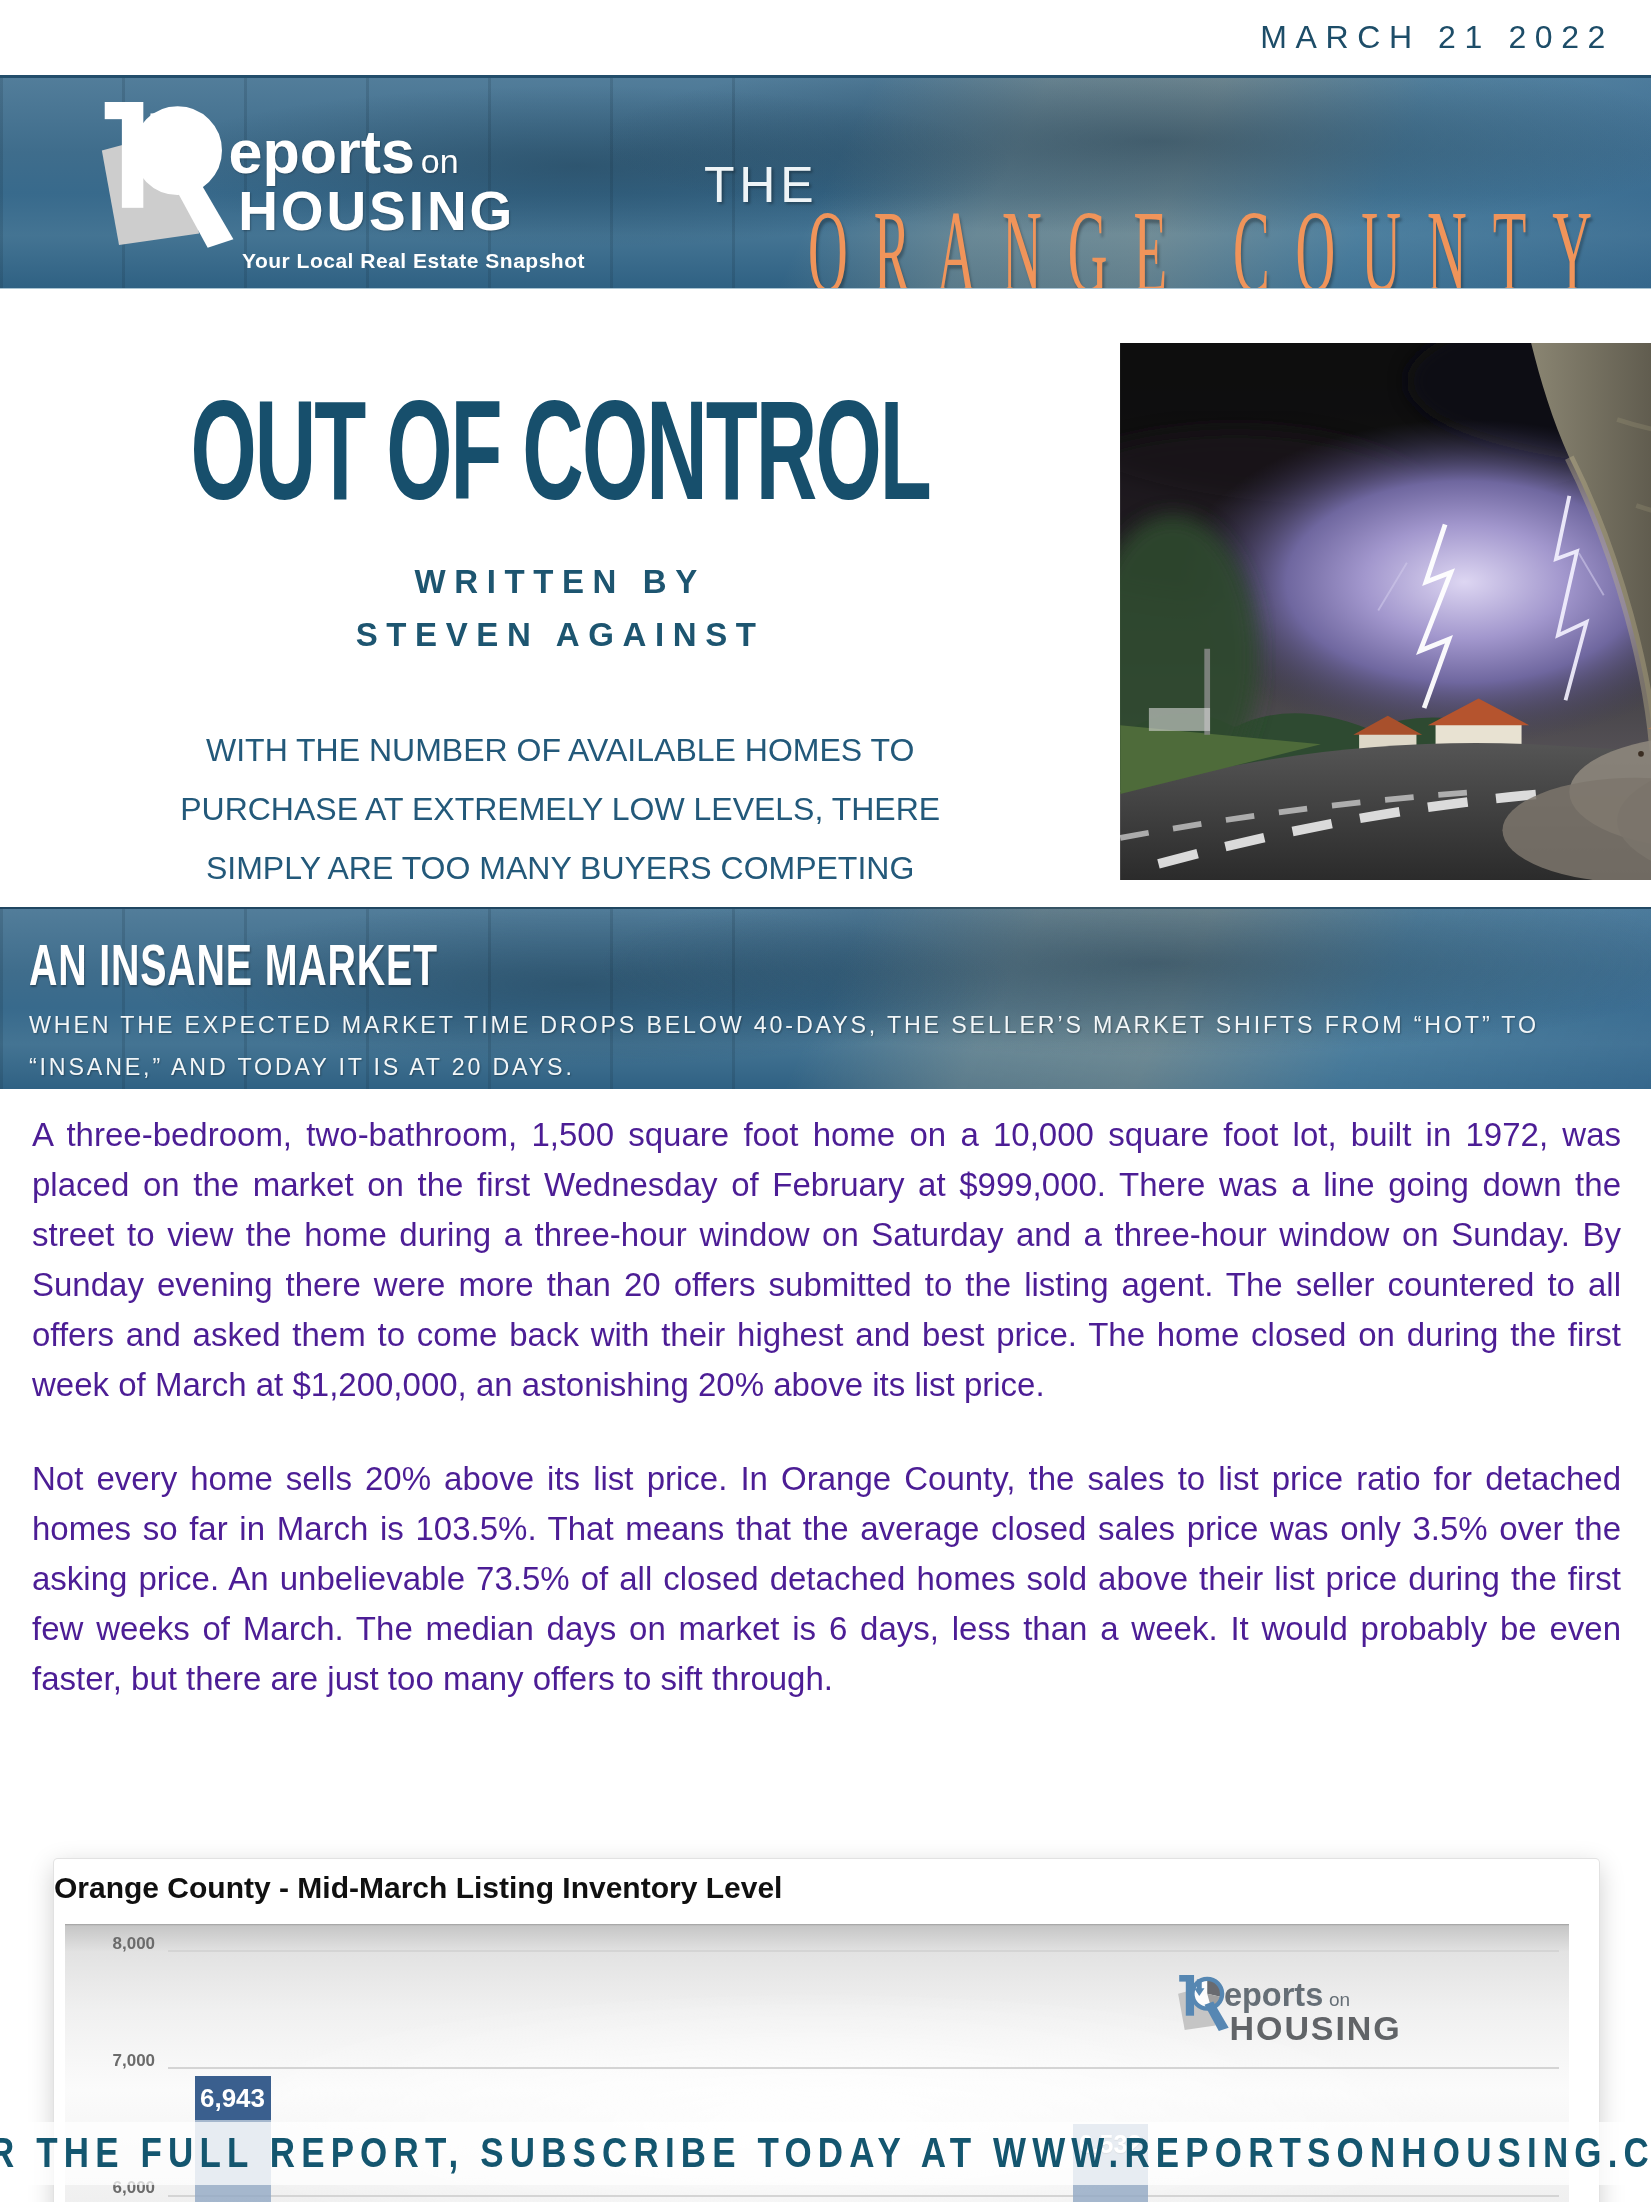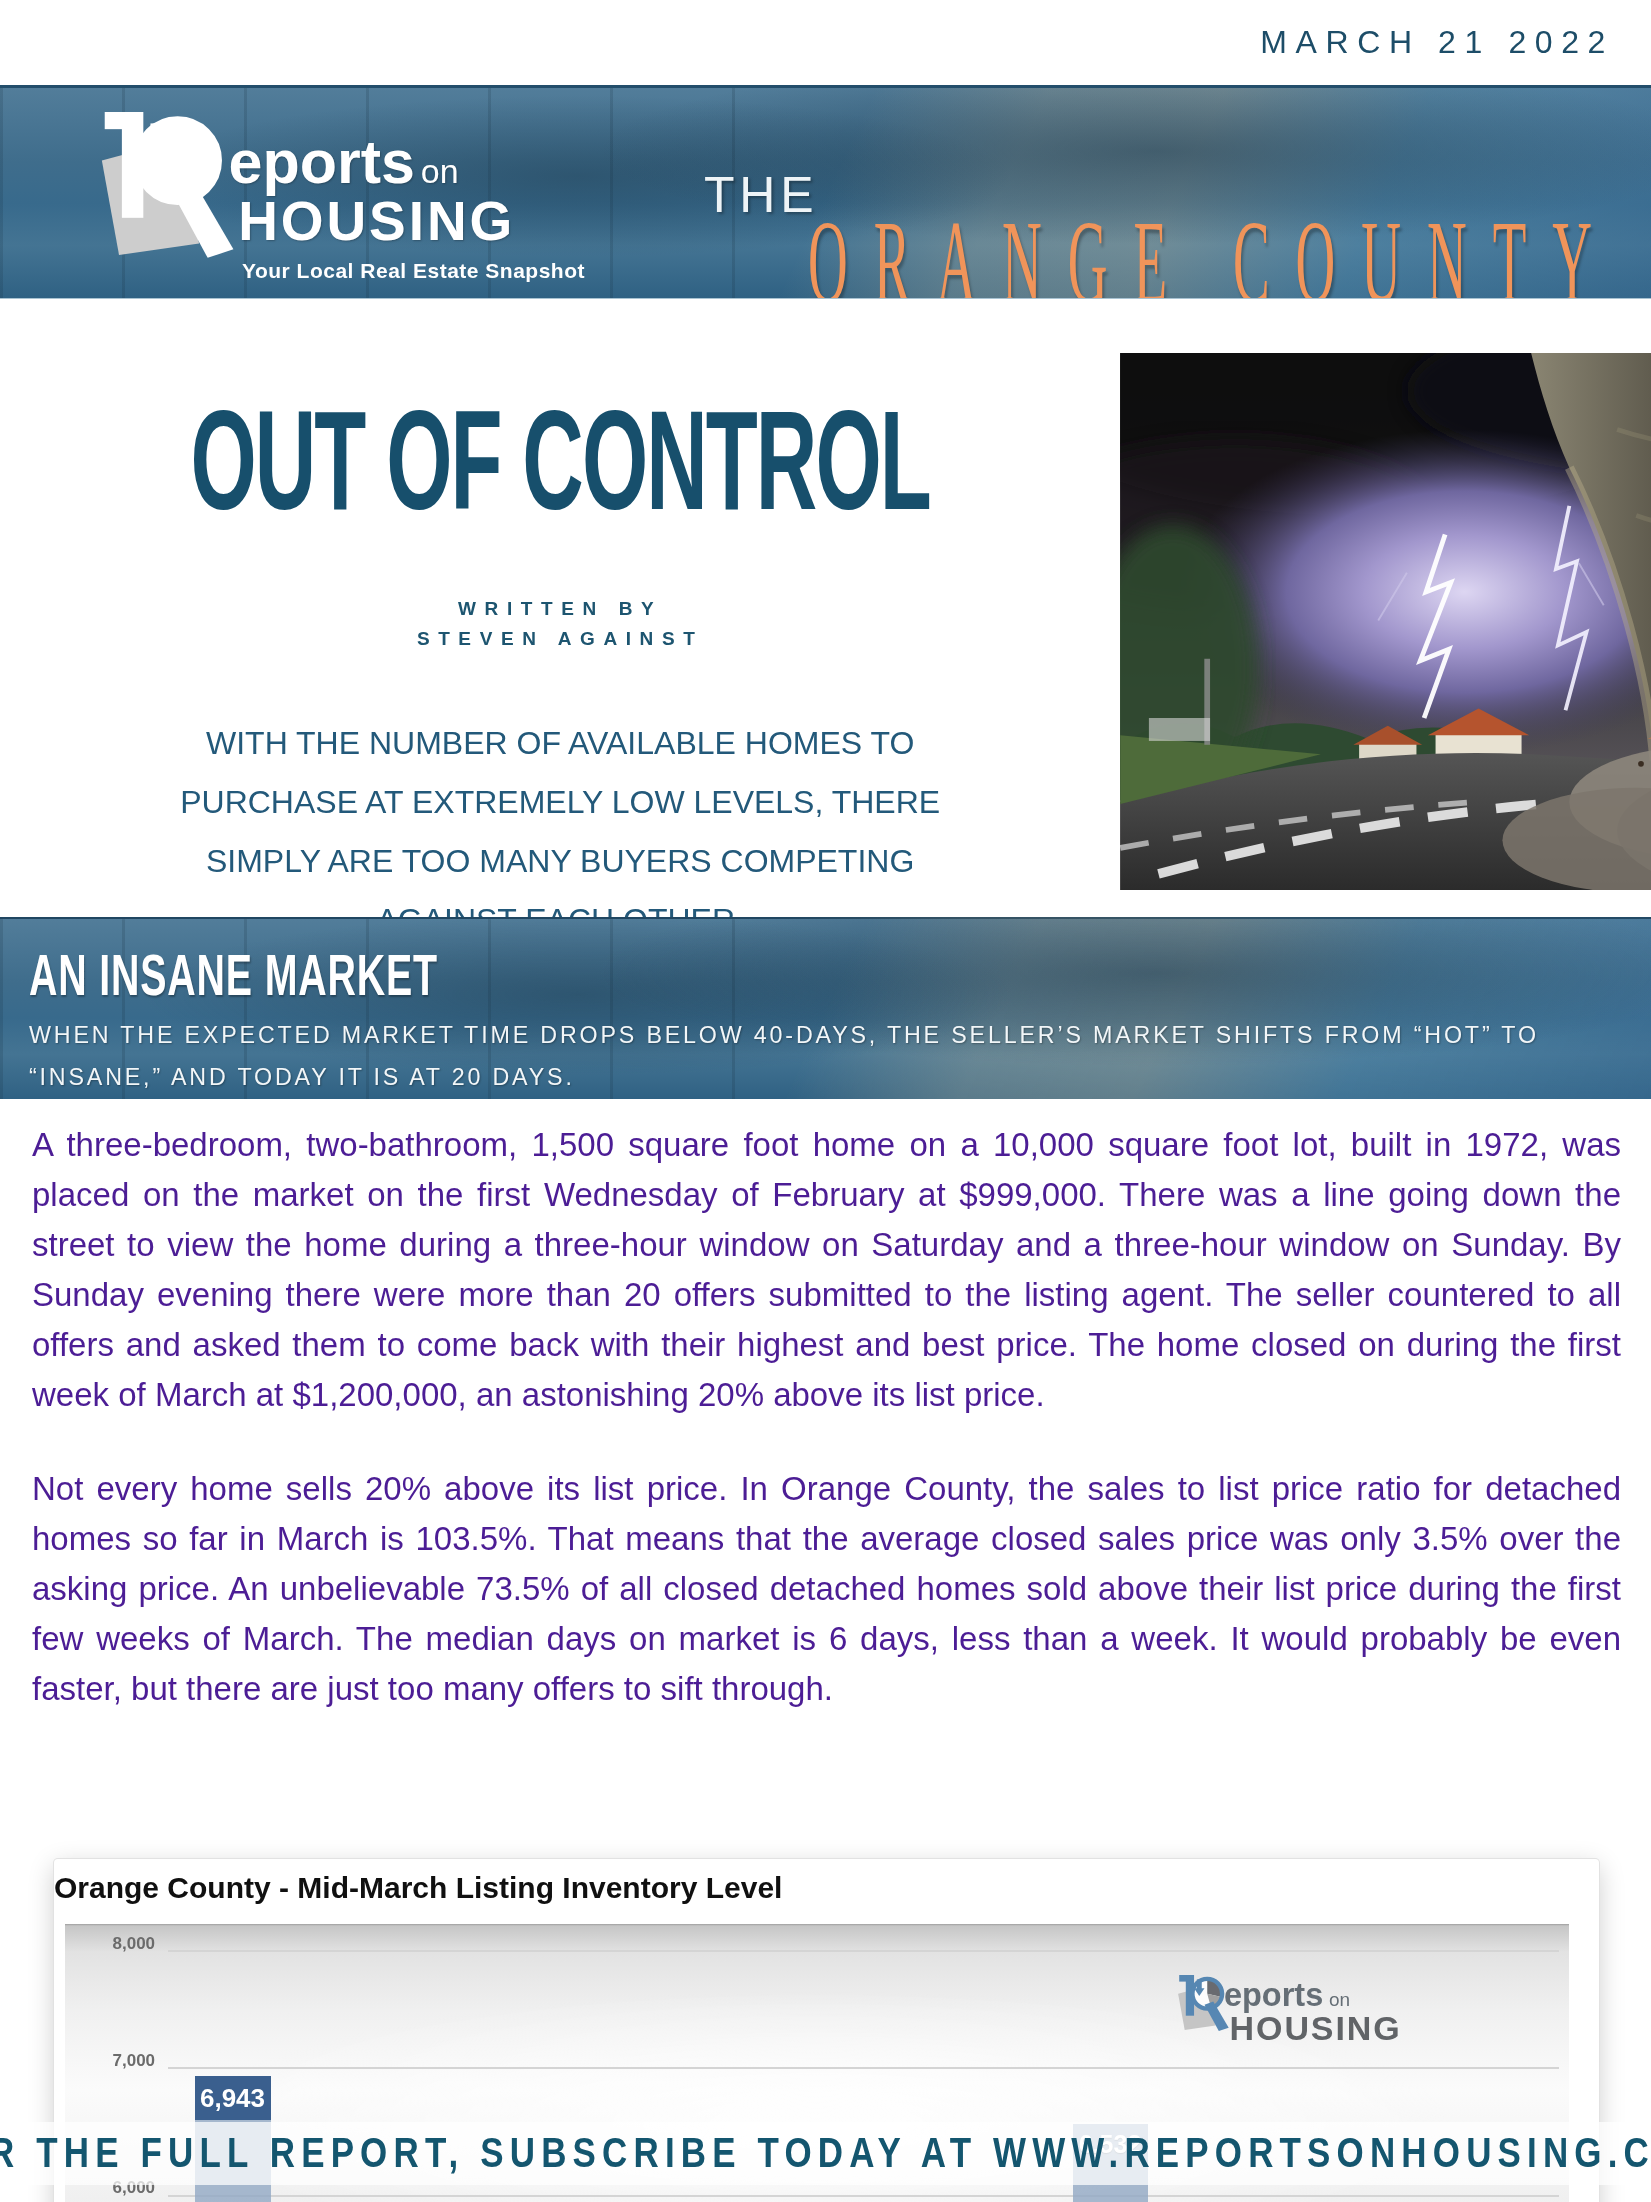--- a/index.html
+++ b/index.html
@@ -3,21 +3,21 @@
 <meta charset="utf-8">
 <style>
   * { margin:0; padding:0; box-sizing:border-box; }
   html,body { width:1652px; }
   body { height:2202px; position:relative; overflow:hidden; background:#fff;
          font-family:"Liberation Sans", sans-serif; }
 
   .page { position:relative; width:1652px; height:2202px; overflow:hidden; }
 
   
-  .topbar { height:85px; display:flex; align-items:center; justify-content:flex-end;
+  .topbar { height:75px; display:flex; align-items:center; justify-content:flex-end;
             padding-right:38px; background:#fff; }
   .date { font-size:32px; letter-spacing:8.6px; color:#1d4d68; font-weight:500; }
 
   
   .beach-bg { position:relative; background-color:#35678a; overflow:hidden;
     background-image:
       radial-gradient(860px 143px at 70% 30%, rgba(24,52,72,.50), transparent 65%),
       radial-gradient(669px 124px at 35% 42%, rgba(28,58,78,.45), transparent 65%),
       linear-gradient(115deg, rgba(0,0,0,0) 50%, rgba(214,196,160,.26) 60%,
                       rgba(214,196,160,.30) 70%, rgba(92,146,178,.38) 82%, rgba(60,110,150,.45) 100%),
@@ -48,21 +48,21 @@
              font-family:"Liberation Serif", serif; letter-spacing:26px; line-height:1;
              transform:scaleY(2.15); transform-origin:left top; white-space:nowrap;
              text-shadow:1.9px 1.9px 1.9px rgba(0,0,0,.28); z-index:2; }
 
   
   .feature { display:flex; height:616px; background:#fff; }
   .feature-left { flex:1; text-align:center; padding-top:27px; }
   .headline { margin-top:52px; font-size:129px; font-weight:800; color:#174f6c;
               letter-spacing:-2.9px; white-space:nowrap; transform:scale(.66,1.1);
               transform-origin:center top; }
-  .byline { margin-top:68px; font-size:19px; font-weight:700; letter-spacing:8.6px;
+  .byline { margin-top:40px; font-size:33px; font-weight:700; letter-spacing:8.6px;
             color:#1d5570; line-height:1.6; }
   .deck { margin:59px auto 0; max-width:814px; font-size:32px; color:#23597a;
           line-height:1.85; }
   .tornado-wrap { width:784px; height:537px; margin-top:54px; margin-right:3.8px; flex:none; }
 
   
   .insane { height:182px; margin-top:1.9px; padding:23px 29px 0; border-top:2.9px solid rgba(20,50,70,.55); }
   .insane h2 { color:#fff; font-size:48px; font-weight:800; letter-spacing:1px;
                transform:scale(.82,1.2); transform-origin:left top; white-space:nowrap;
                text-shadow:1px 1.9px 1.9px rgba(0,0,0,.3); position:relative; z-index:2; }

